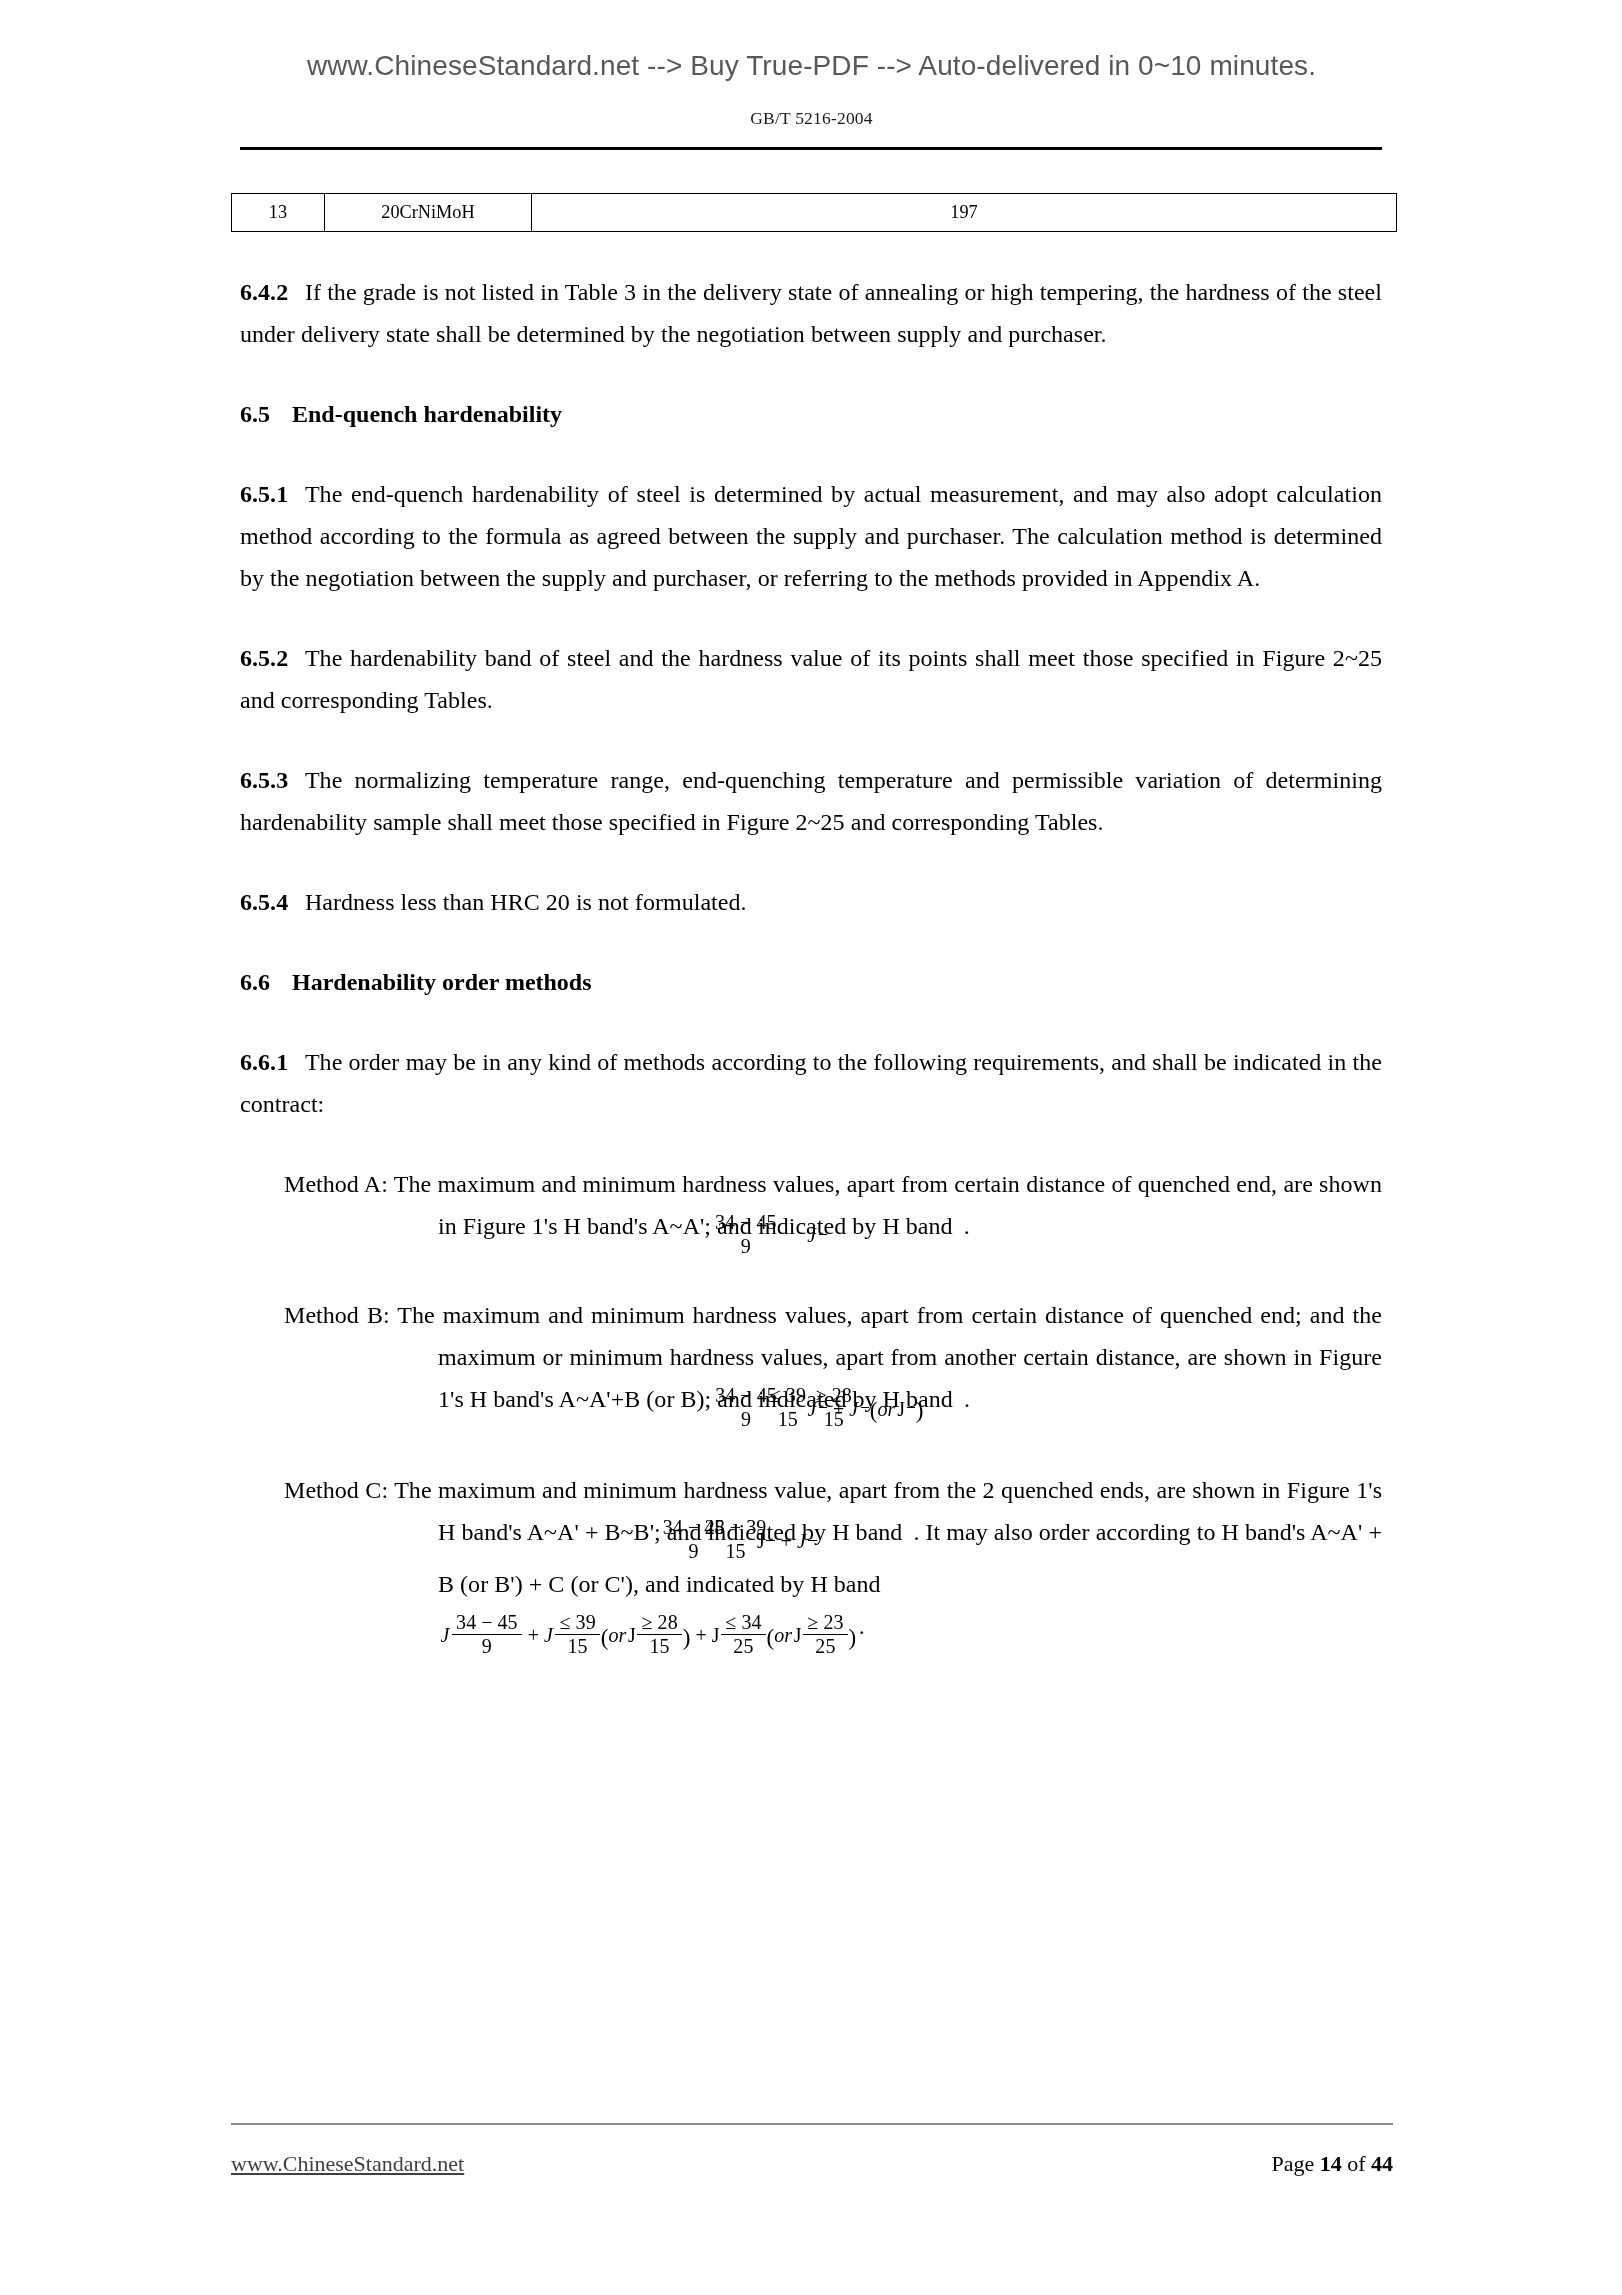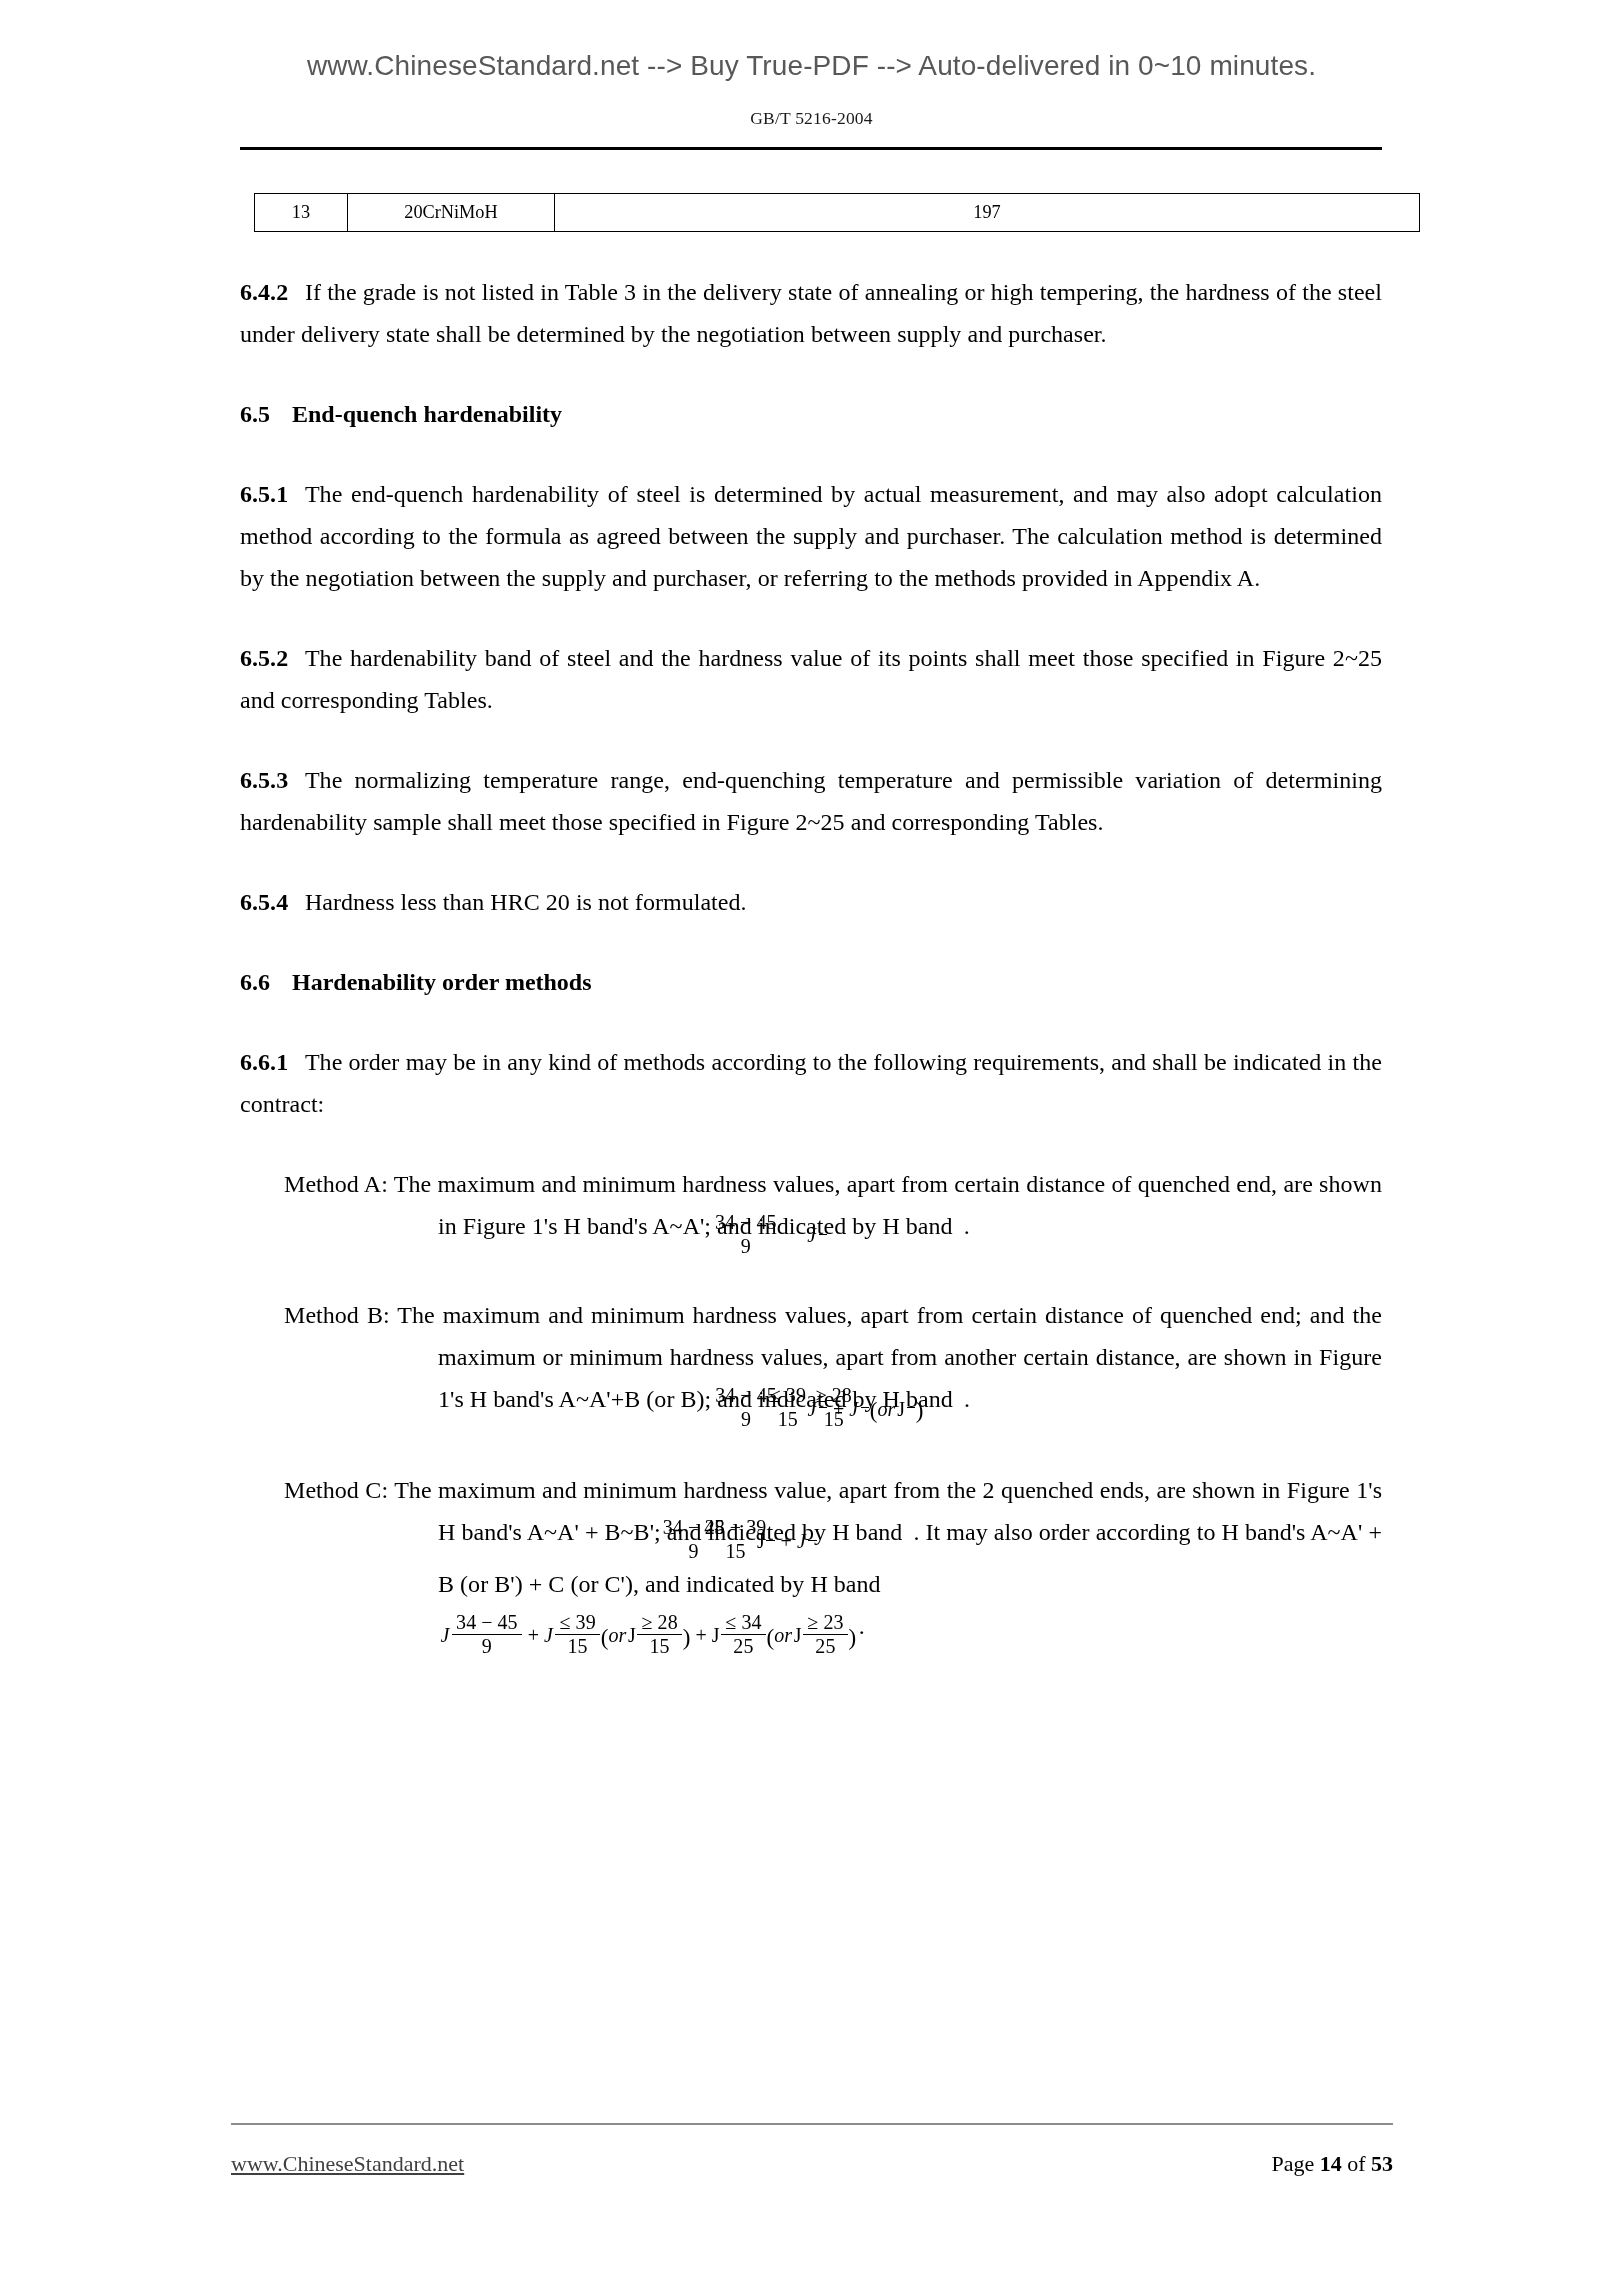--- a/index.html
+++ b/index.html
@@ -59,21 +59,20 @@
   }
 
   
   .tbl {
     position: absolute;
     left: 231px;
     top: 193px;
     width: 1162px;
     border-collapse: collapse;
     table-layout: fixed;
-    margin-left: 23px;
   }
   .tbl td {
     border: 1.3px solid #000000;
     height: 37px;
     text-align: center;
     vertical-align: middle;
     font-size: 18.3px;
     line-height: 1.1;
     padding: 0;
   }
@@ -255,18 +254,18 @@
           <span class="mi">J</span><span class="frac"><span class="nm">34 − 45</span><span class="dn">9</span></span><span class="op">+</span><span class="mi">J</span><span class="frac"><span class="nm">≤ 39</span><span class="dn">15</span></span><span class="paren">(</span><span class="mi">or</span><span class="mr">J</span><span class="frac"><span class="nm">≥ 28</span><span class="dn">15</span></span><span class="paren">)</span><span class="op">+</span><span class="mr">J</span><span class="frac"><span class="nm">≤ 34</span><span class="dn">25</span></span><span class="paren">(</span><span class="mi">or</span><span class="mr">J</span><span class="frac"><span class="nm">≥ 23</span><span class="dn">25</span></span><span class="paren">)</span>
         </span><span>.</span>
       </span></p>
 
 
   </div>
 
   <div class="footer-rule"></div>
   <div class="footer">
     <span class="site">www.ChineseStandard.net</span>
-    <span class="pg"><span>Page</span> <b>14</b> <span>of</span> <b>53</b></span>
+    <span class="pg"><span>Page</span> <b>14</b> <span>of</span> <b>44</b></span>
     <div class="clear"></div>
   </div>
 
 </div>
 
 
 </body></html>

